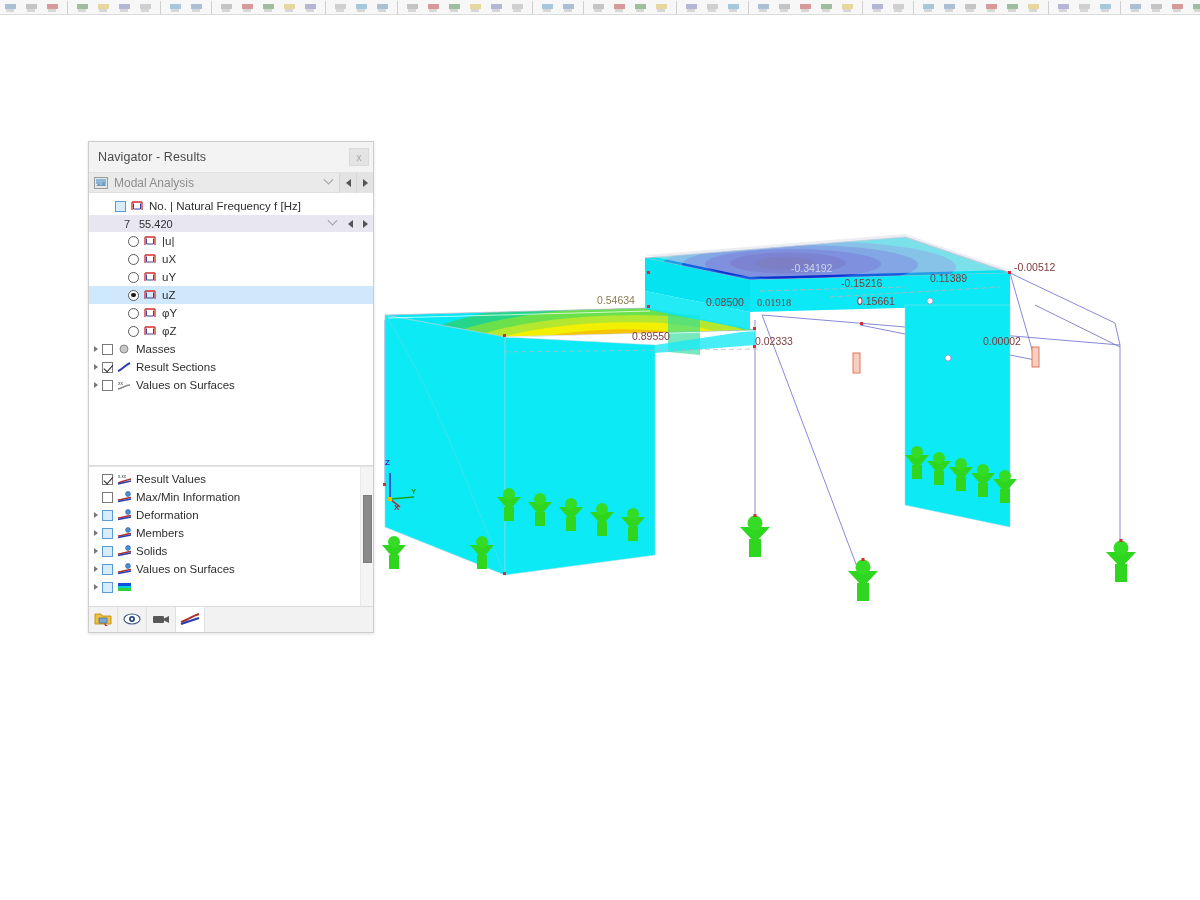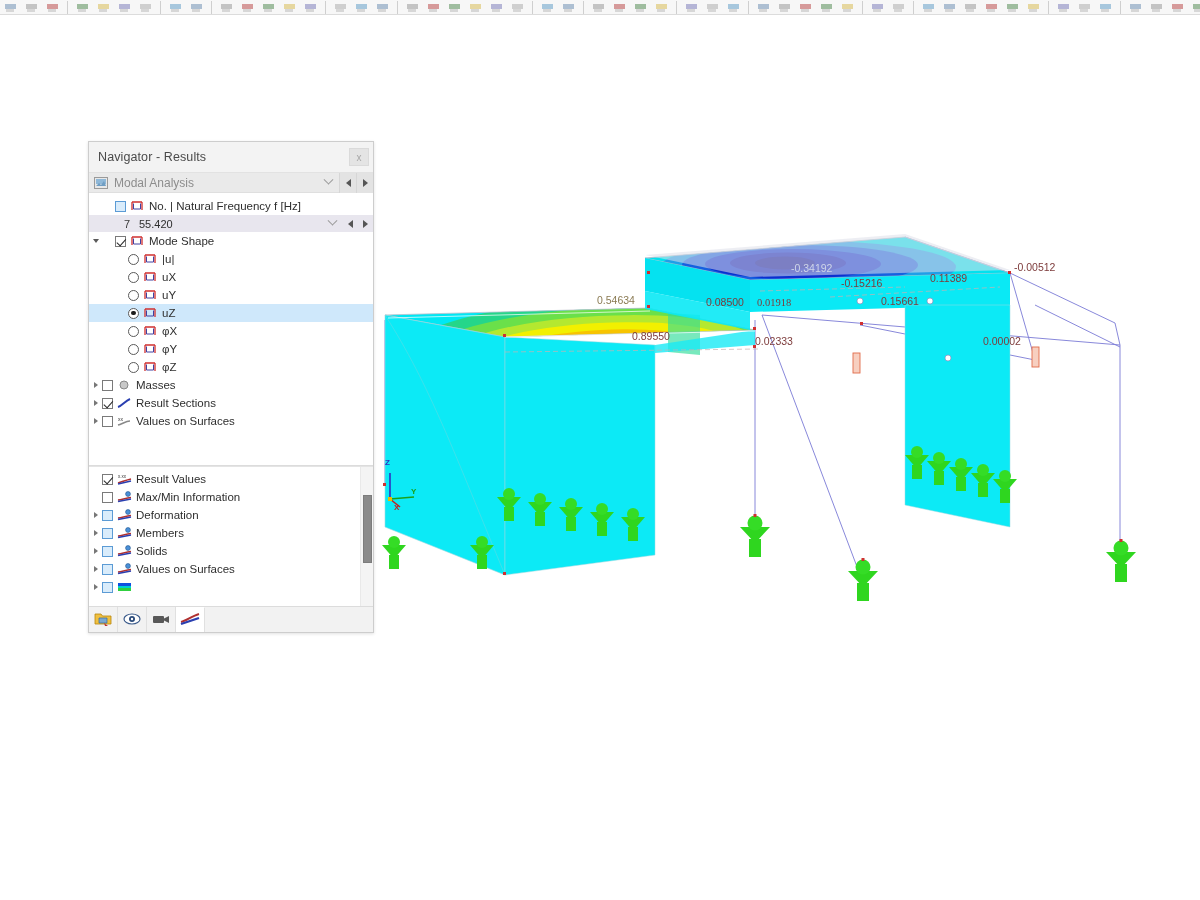--- a/index.html
+++ b/index.html
@@ -569,21 +569,21 @@
     <span class="axis-lbl" style="left:394px;top:488px;color:#c02020;">X</span>
 
     <div id="result-labels">
         <span class="rlabel onwarm" style="left: 597px; top: 279px;">0.54634</span>
         <span class="rlabel" style="left: 632px; top: 315px;">0.89550</span>
         <span class="rlabel" style="left: 706px; top: 281px;">0.08500</span>
         <span class="rlabel" style="left: 757px; top: 282px; font-family: Liberation Serif, serif;">0.01918</span>
         <span class="rlabel" style="left: 755px; top: 320px;">0.02333</span>
         <span class="rlabel onblue" style="left: 791px; top: 247px;">-0.34192</span>
         <span class="rlabel" style="left: 841px; top: 262px;">-0.15216</span>
-        <span class="rlabel" style="left: 857px; top: 280px; padding-left: 24px;">0.15661</span>
+        <span class="rlabel" style="left: 857px; top: 280px;">0.15661</span>
         <span class="rlabel" style="left: 930px; top: 257px;">0.11389</span>
         <span class="rlabel" style="left: 1014px; top: 246px;">-0.00512</span>
         <span class="rlabel" style="left: 983px; top: 320px;">0.00002</span>
       </div>
   </div>
 
   <div id="navigator">
 
     <div id="nav-title">
       <span id="nav-title-text">Navigator - Results</span>
@@ -634,34 +634,20 @@
             <span class="chev"></span>
           </div>
         <div class="combo-btn plain" style="width:14px;height:17px">
             <span class="tri-l"></span>
           </div>
         <div class="combo-btn plain" style="width:16px;height:17px">
             <span class="tri-r"></span>
           </div>
       </div>
 
-      <div class="trow">
-        <span class="tw">
-            <span class="arrow-d"></span>
-          </span>
-        <span class="tw"></span>
-        <span class="cb checked"></span>
-        <span class="gico">
-          <svg width="14" height="12" viewBox="0 0 14 12">
-            <path d="M2,2 L2,10 M12,2 L12,10 M2,2 L12,2" stroke="#d03030" stroke-width="1.3" fill="none"></path>
-            <path d="M3.5,3.5 L3.5,9 L10.5,9 L10.5,3.5" stroke="#4040a0" stroke-width="1" fill="none"></path>
-          </svg>
-        </span>
-        <span class="tlabel">Mode Shape</span>
-      </div>
 
       <div id="components">
           <div class="trow">
             <span class="tw"></span>
             <span class="tw"></span>
             <span class="tw"></span>
             <span class="rb"></span>
             <span class="gico"><svg width="14" height="12" viewBox="0 0 14 12">
                 <path d="M2,2 L2,10 M12,2 L12,10 M2,2 L12,2" stroke="#d03030" stroke-width="1.3" fill="none"></path>
                 <path d="M3.5,3.5 L3.5,9 L10.5,9 L10.5,3.5" stroke="#4040a0" stroke-width="1" fill="none"></path>
@@ -693,31 +679,20 @@
           <div class="trow sel">
             <span class="tw"></span>
             <span class="tw"></span>
             <span class="tw"></span>
             <span class="rb on"></span>
             <span class="gico"><svg width="14" height="12" viewBox="0 0 14 12">
                 <path d="M2,2 L2,10 M12,2 L12,10 M2,2 L12,2" stroke="#d03030" stroke-width="1.3" fill="none"></path>
                 <path d="M3.5,3.5 L3.5,9 L10.5,9 L10.5,3.5" stroke="#4040a0" stroke-width="1" fill="none"></path>
               </svg></span>
             <span class="tlabel">uZ</span>
-          </div>
-          <div class="trow">
-            <span class="tw"></span>
-            <span class="tw"></span>
-            <span class="tw"></span>
-            <span class="rb"></span>
-            <span class="gico"><svg width="14" height="12" viewBox="0 0 14 12">
-                <path d="M2,2 L2,10 M12,2 L12,10 M2,2 L12,2" stroke="#d03030" stroke-width="1.3" fill="none"></path>
-                <path d="M3.5,3.5 L3.5,9 L10.5,9 L10.5,3.5" stroke="#4040a0" stroke-width="1" fill="none"></path>
-              </svg></span>
-            <span class="tlabel">φX</span>
           </div>
           <div class="trow">
             <span class="tw"></span>
             <span class="tw"></span>
             <span class="tw"></span>
             <span class="rb"></span>
             <span class="gico"><svg width="14" height="12" viewBox="0 0 14 12">
                 <path d="M2,2 L2,10 M12,2 L12,10 M2,2 L12,2" stroke="#d03030" stroke-width="1.3" fill="none"></path>
                 <path d="M3.5,3.5 L3.5,9 L10.5,9 L10.5,3.5" stroke="#4040a0" stroke-width="1" fill="none"></path>
               </svg></span>

